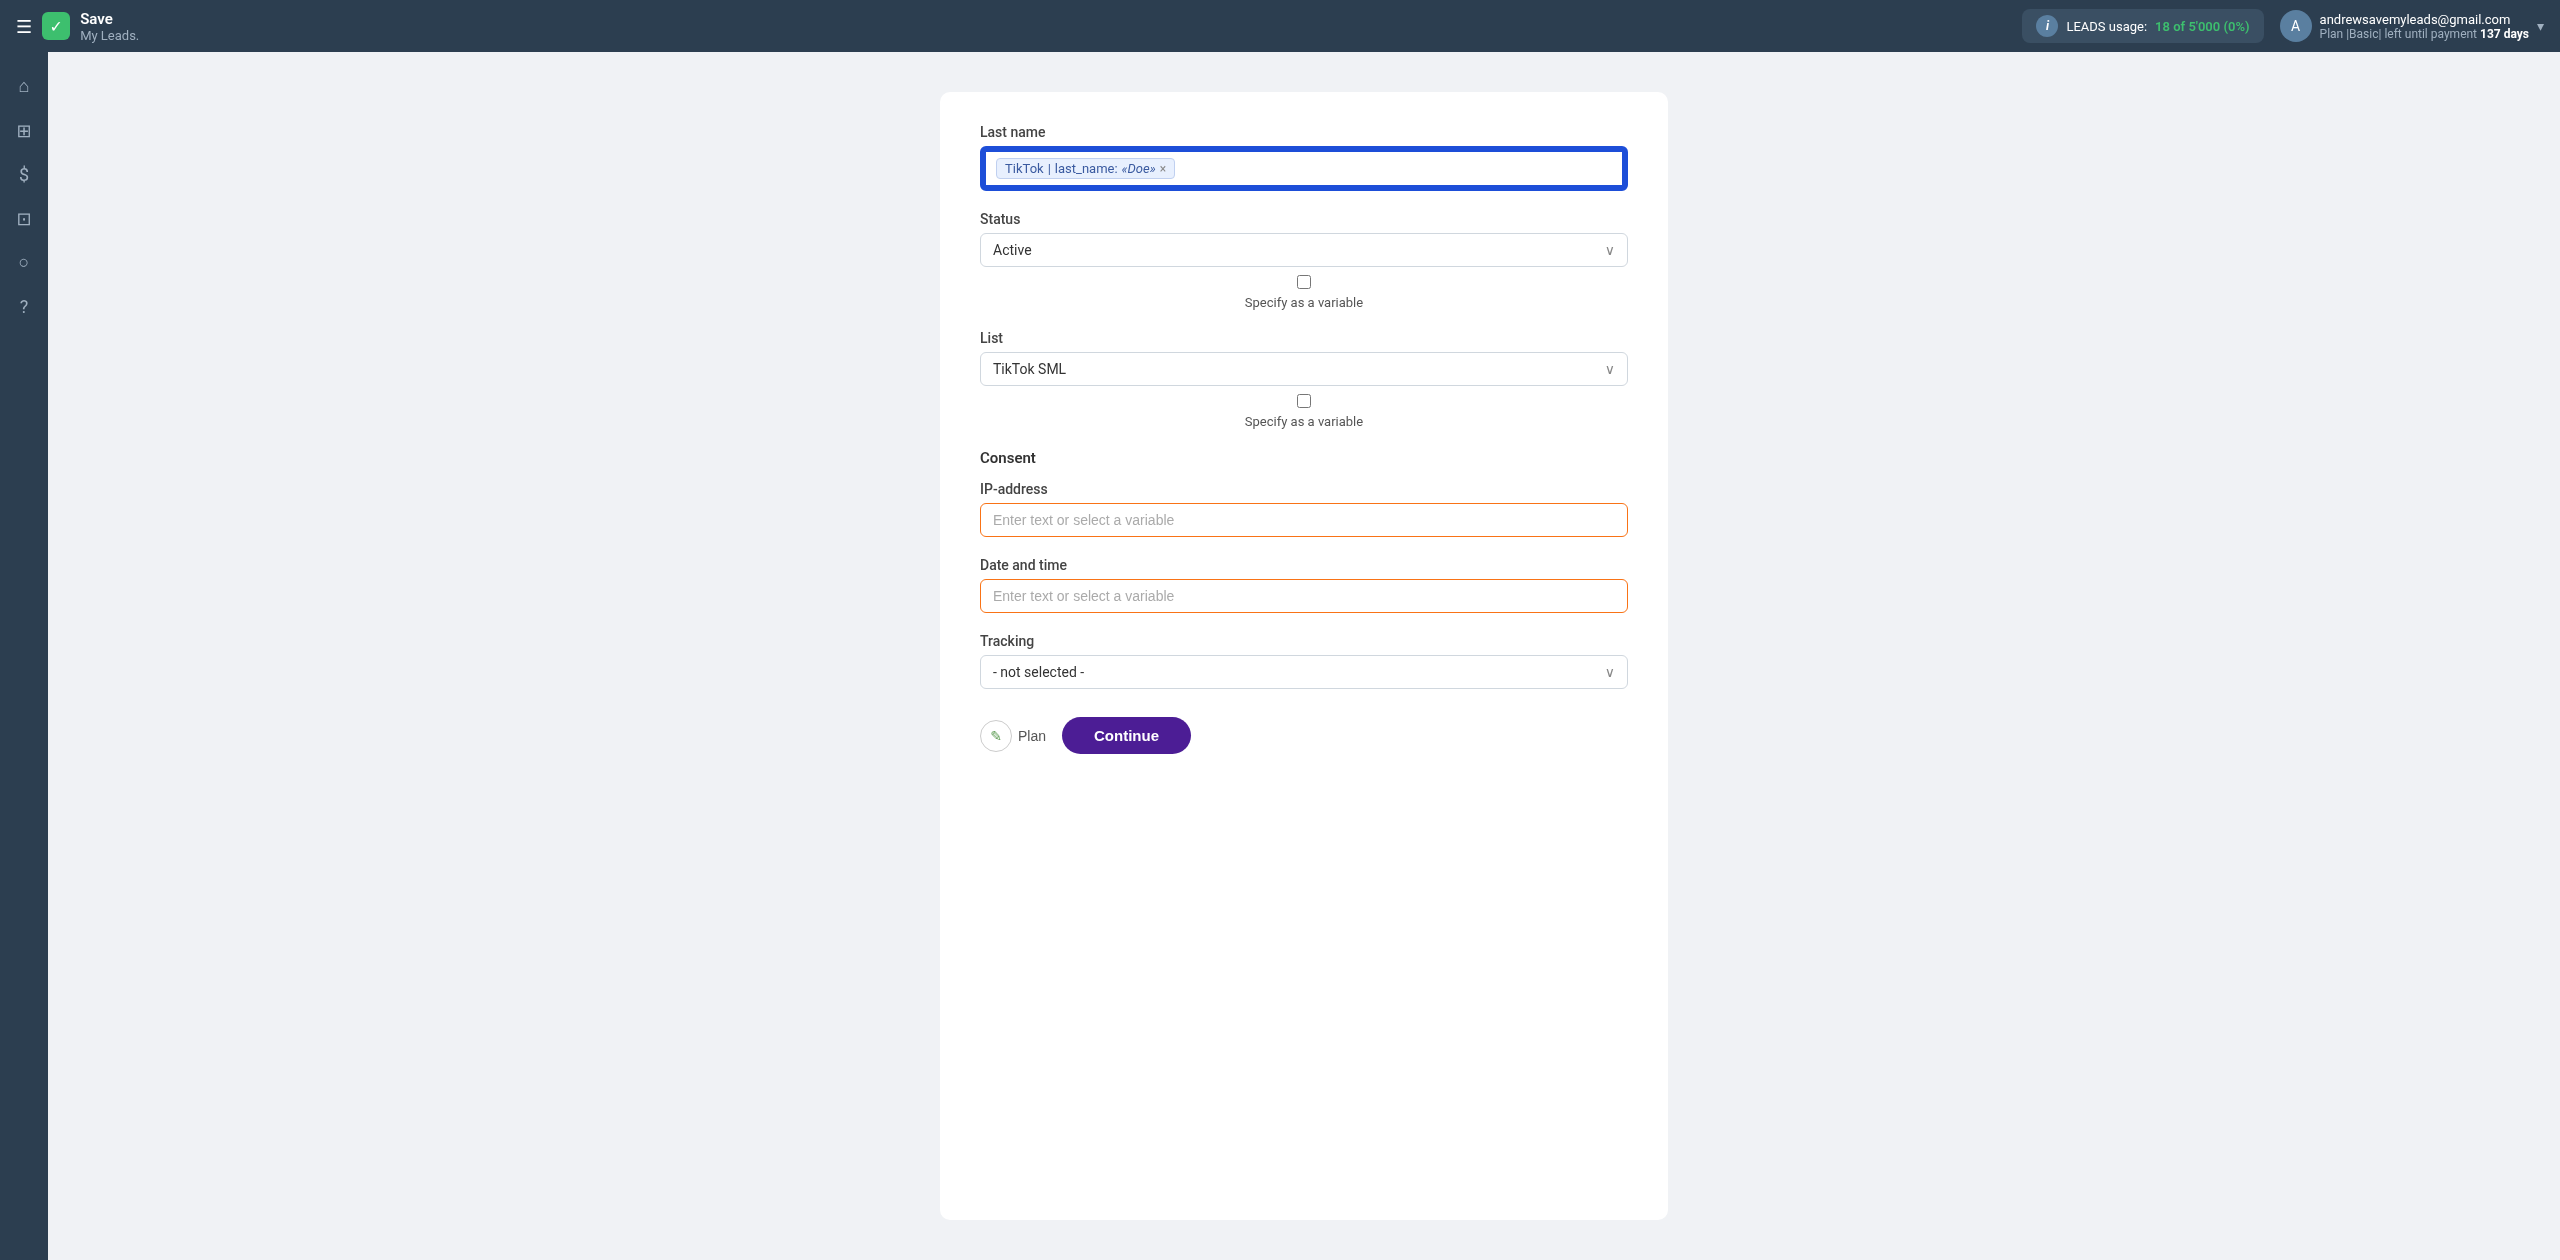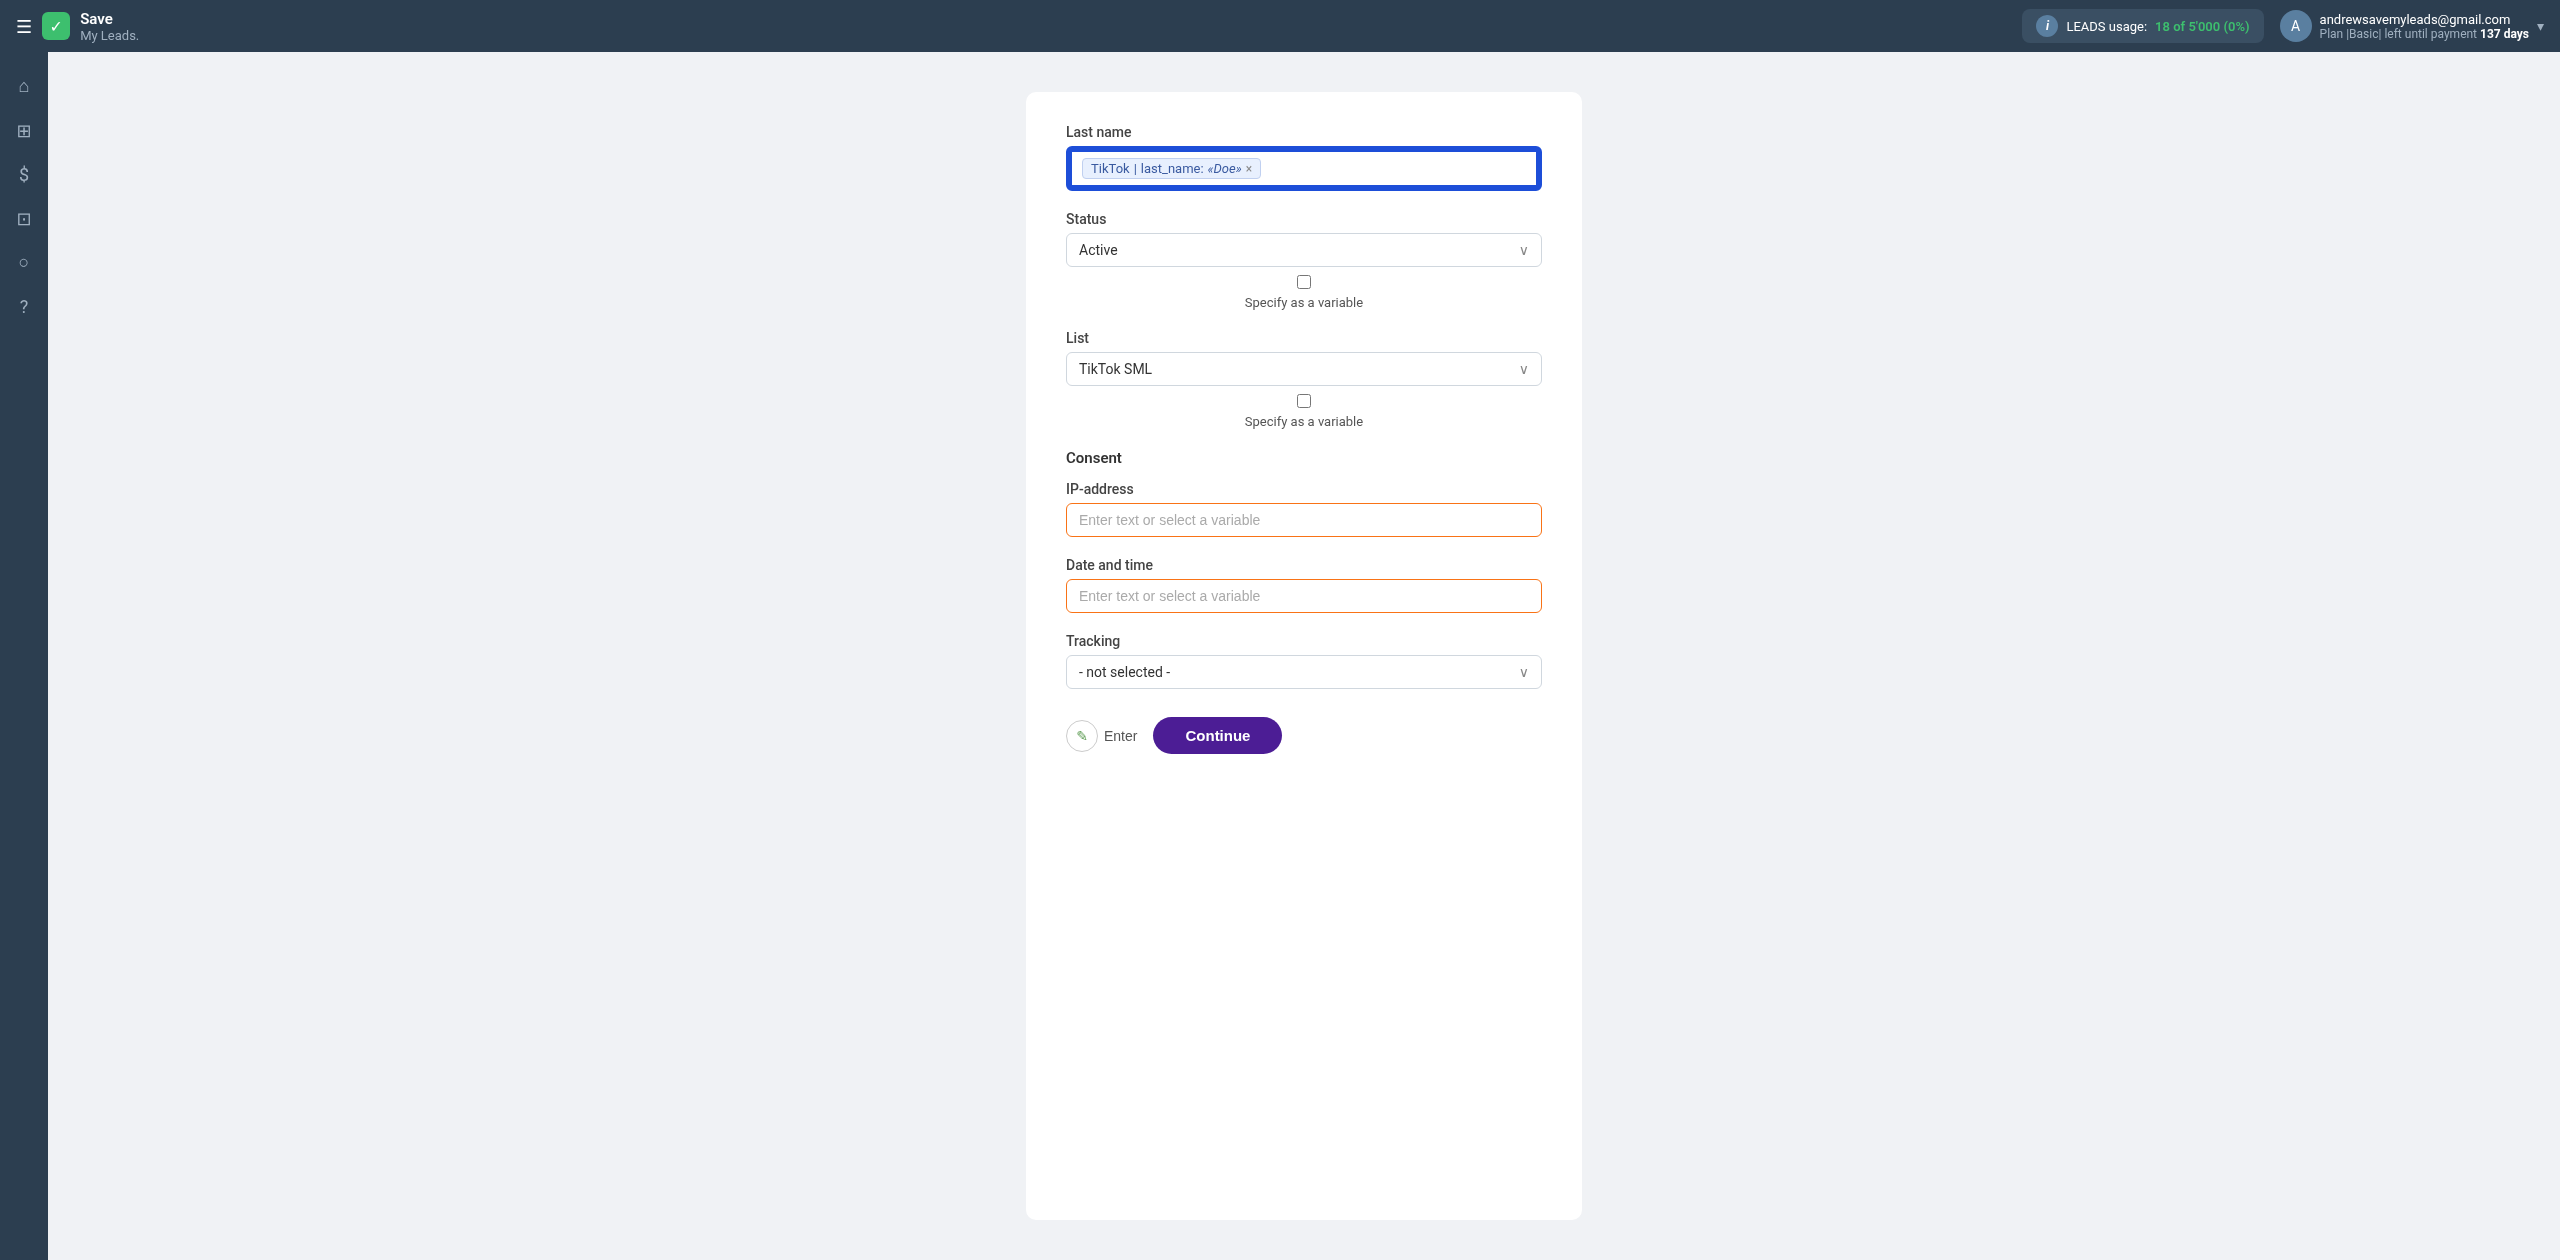--- a/index.html
+++ b/index.html
@@ -67,21 +67,21 @@
       background: #f0f2f5;
       min-height: calc(100vh - 52px);
       display: flex;
       justify-content: center;
       padding: 40px 20px;
     }
     .card {
       background: #fff;
       border-radius: 10px;
       padding: 32px 40px 18px;
-      width: 556px;
+      width: 728px;
       min-height: 600px;
     }
 
     
     .field-group { margin-bottom: 20px; }
     .field-label {
       font-size: 14px;
       color: #444;
       margin-bottom: 6px;
       font-weight: 500;
@@ -286,19 +286,19 @@
       <div class="field-label">Tracking</div>
       <div class="select-field">
         <span>- not selected -</span>
         <span class="chevron">∨</span>
       </div>
     </div>
 
     <div class="button-row">
       <button class="back-btn">
         <span class="back-icon-circle">✎</span>
-        <span>Enter</span>
+        <span>Plan</span>
       </button>
       <button class="continue-btn">Continue</button>
     </div>
 
   </div>
 </main>
 
 </body></html>

